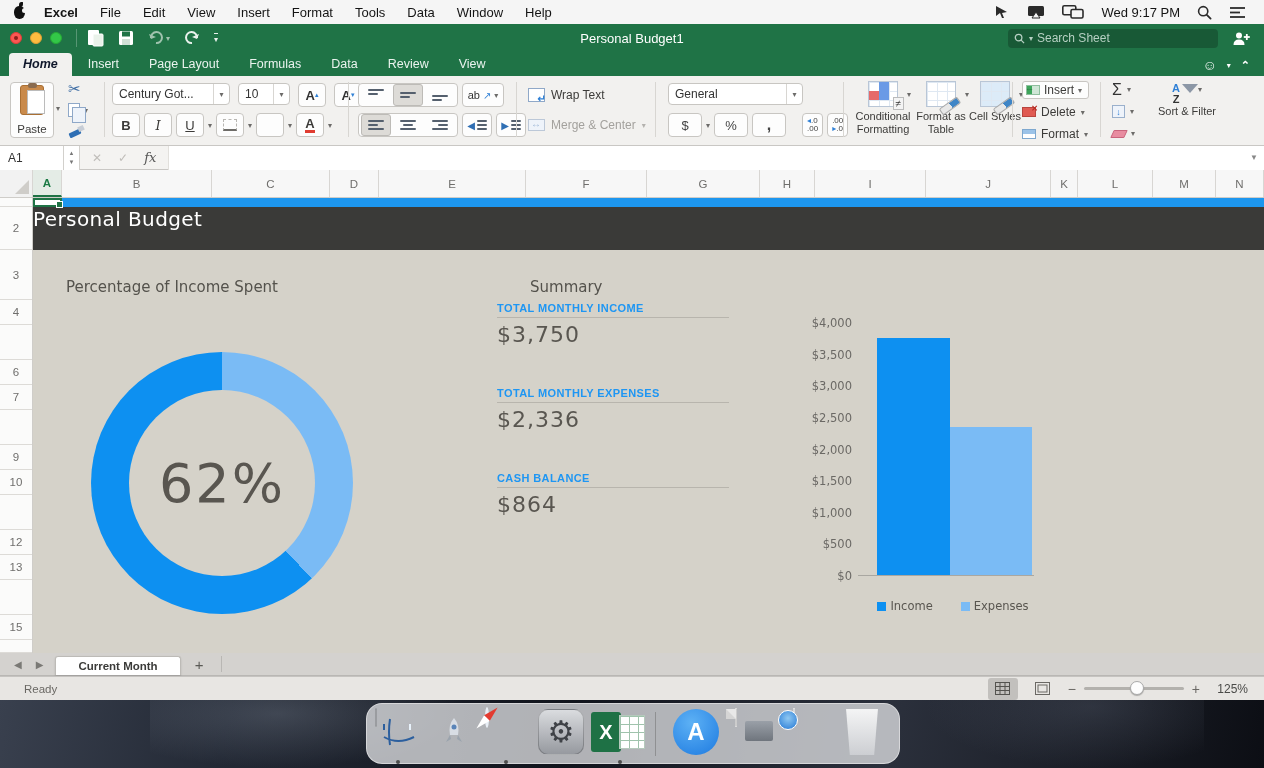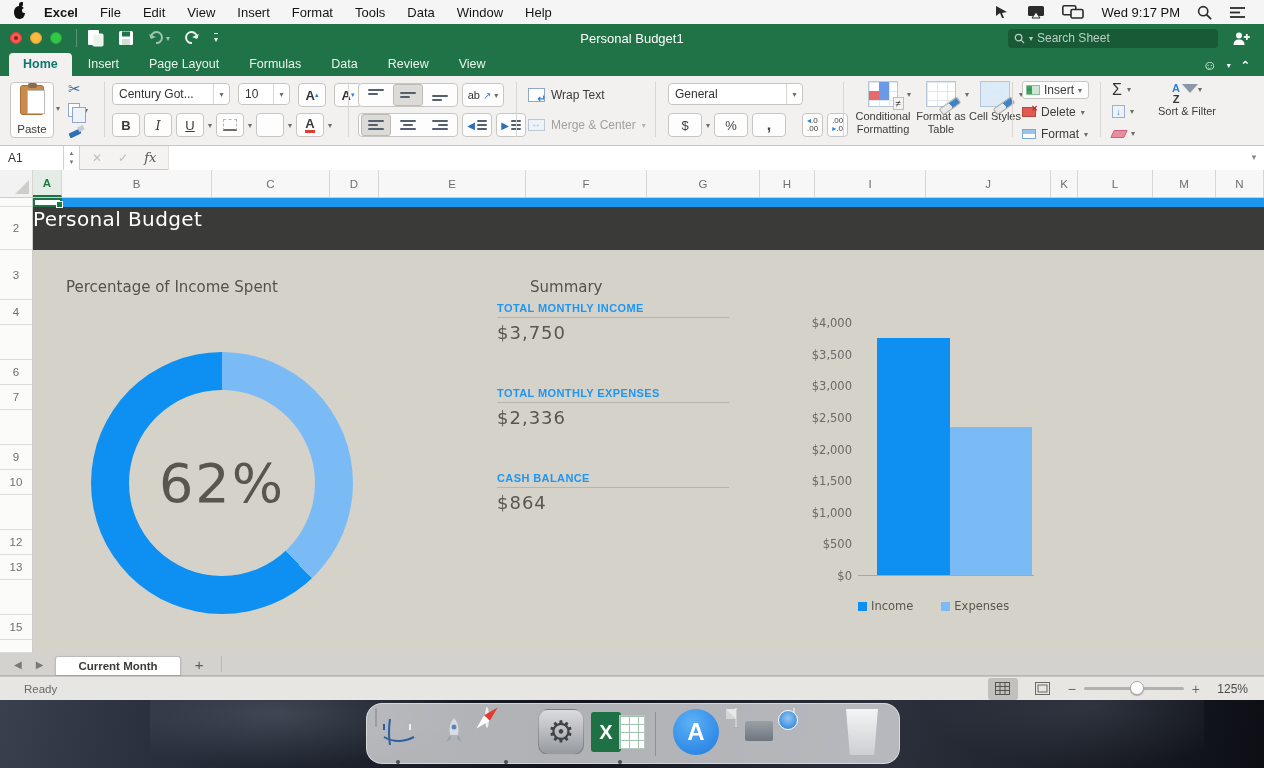--- a/index.html
+++ b/index.html
@@ -29,21 +29,21 @@
   .tb-icons{display:flex;align-items:center;gap:14px;}
   .tb-icon{display:flex;align-items:center;gap:2px;}
   .tb-title{position:absolute;left:0;right:0;text-align:center;font-size:13px;color:#fff;pointer-events:none;}
   .tb-right{margin-left:auto;display:flex;align-items:center;gap:14px;padding-right:14px;z-index:2;}
   .searchbox{width:210px;height:19px;background:rgba(0,0,0,.22);border-radius:4px;display:flex;align-items:center;padding:0 6px;color:#bcd6c8;font-size:12px;gap:4px;}
   .searchbox .ph{color:#b7d0c3;}
 
   
   .tabbar{position:absolute;top:52px;left:0;width:1264px;height:24px;background:#1f7346;display:flex;align-items:flex-end;}
   .rtab{color:#eaf3ee;font-size:12.5px;padding:4px 14px 5px;margin:0 1px;}
-  .rtab.active{background:#f2f1ef;color:#0f766e;font-weight:bold;border-radius:4px 4px 0 0;}
+  .rtab.active{background:#f2f1ef;color:#0f172a;font-weight:bold;border-radius:4px 4px 0 0;font-style:italic;}
   .tabbar-right{margin-left:auto;display:flex;align-items:center;gap:10px;padding:0 14px 4px 0;color:#fff;}
   .smiley{font-size:14px;line-height:1;}
   .tiny-caret{font-size:8px;}
 
   
   .ribbon{position:absolute;top:76px;left:0;width:1264px;height:70px;background:#f2f1ef;border-bottom:1px solid #c9c7c4;font-size:11.5px;color:#3c3b39;}
   .rb-sep{position:absolute;top:6px;bottom:8px;width:1px;background:#d8d6d2;}
   .rbtn{background:#fdfdfd;border:1px solid #c8c6c2;border-radius:4px;display:inline-flex;align-items:center;justify-content:center;}
   .caret{font-size:8px;color:#6c6b69;}
   .paste-big{position:absolute;left:10px;top:6px;width:44px;height:56px;display:flex;flex-direction:column;align-items:center;justify-content:space-between;padding:2px 0;}
@@ -151,28 +151,28 @@
   
   .donut{position:absolute;left:91px;top:154px;width:262px;height:262px;border-radius:50%;}
   .donut-hole{position:absolute;left:38px;top:38px;width:186px;height:186px;border-radius:50%;background:#d5d2c9;display:flex;align-items:center;justify-content:center;}
   .donut-label{font-size:54px;color:#595650;font-family:"DejaVu Sans",sans-serif;font-weight:400;letter-spacing:2px;}
 
   
   .summary-list{position:absolute;left:497px;top:104px;width:232px;}
   .sum-item{height:85px;}
   .sum-label{font-size:11px;font-weight:bold;color:#1e96f3;letter-spacing:.4px;padding-bottom:3px;}
   .sum-rule{height:1px;background:#b8b5ad;margin-bottom:4px;}
-  .sum-value{font-size:18px;color:#595650;font-family:"DejaVu Sans",sans-serif;letter-spacing:1px;}
+  .sum-value{font-size:22px;color:#595650;font-family:"DejaVu Sans",sans-serif;letter-spacing:1px;}
 
   
   .bc{position:absolute;left:762px;top:117px;width:286px;height:310px;}
   .bc-plot{position:absolute;left:96px;top:8px;width:176px;height:253px;border-bottom:1px solid #a9a7a1;}
   .bc-bar{position:absolute;bottom:0;}
   .bc-tick{position:absolute;right:196px;width:80px;text-align:right;font-size:11.5px;color:#6b6965;font-family:"DejaVu Sans",sans-serif;}
-  .bc-legend{position:absolute;left:96px;top:284px;width:190px;display:flex;gap:28px;justify-content:flex-start;}
+  .bc-legend{position:absolute;left:96px;top:284px;width:190px;display:flex;gap:28px;justify-content:center;}
   .lg-item{display:flex;align-items:center;gap:4px;font-size:11.5px;color:#595650;font-family:"DejaVu Sans",sans-serif;}
   .lg-sq{width:9px;height:9px;}
 
   
   .sheettabs{position:absolute;top:653px;left:0;width:1264px;height:23px;background:#d4d2cf;border-bottom:1px solid #b9b7b4;display:flex;align-items:center;font-size:11.5px;color:#5a5955;}
   .tab-nav{display:flex;gap:14px;padding:0 12px 0 14px;color:#7a7975;font-size:10px;}
   .wstab{background:#fff;border:1px solid #bdbbb7;border-bottom:none;border-radius:3px 3px 0 0;padding:3px 22px;margin-top:3px;color:#3b3b39;font-weight:bold;box-shadow:0 1px 2px rgba(0,0,0,.15);}
   .addtab{padding:0 14px;font-size:15px;color:#5a5955;}
   .tabs-sep{width:1px;height:16px;background:#b9b7b4;margin-left:4px;}
 

